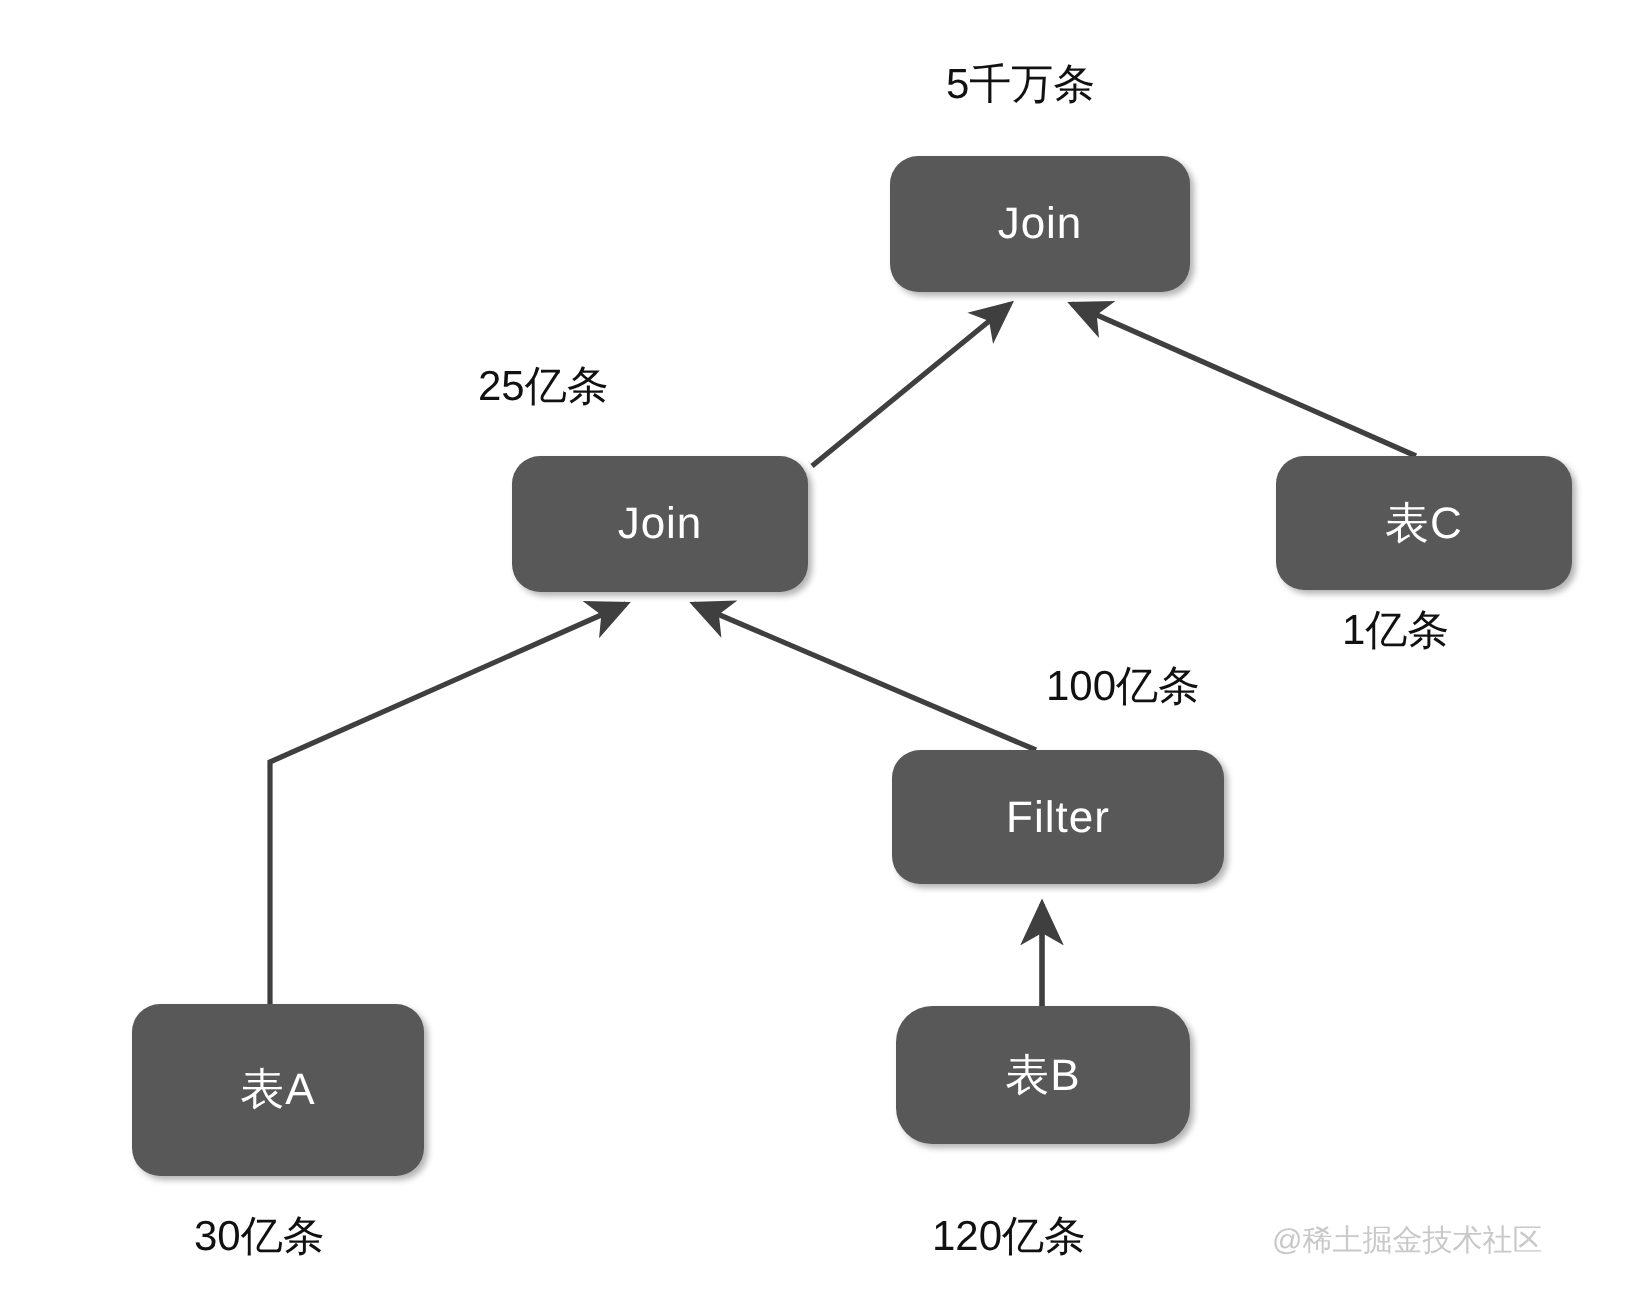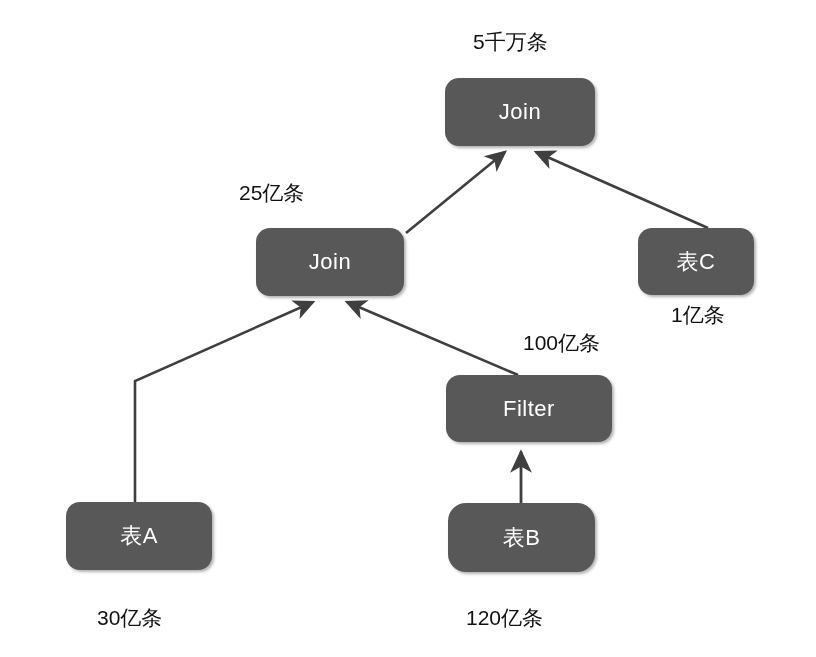--- a/index.html
+++ b/index.html
@@ -80,42 +80,43 @@
   </svg>
 
   <div class="node" style="left:445px; top:78px; width:150px; height:68px;">
     <span>Join</span>
   </div>
 
   <div class="node" style="left:256px; top:228px; width:148px; height:68px;">
     <span>Join</span>
   </div>
 
-  <div class="node" style="left:638px; top:228px; width:116px; height:67px;">
+  <div class="node" style="left:638px; top:228px; width:148px; height:67px;">
     <span>表C</span>
   </div>
 
   <div class="node" style="left:446px; top:375px; width:166px; height:67px;">
     <span>Filter</span>
   </div>
 
-  <div class="node" style="left:66px; top:502px; width:146px; height:68px;">
+  <div class="node" style="left:66px; top:502px; width:146px; height:86px;">
     <span>表A</span>
   </div>
 
   <div class="node" style="left:448px; top:503px; width:147px; height:69px;border-radius:18px;">
     <span>表B</span>
   </div>
 
   <div class="label" style="left:473px; top:28px;">5千万条</div>
 
   <div class="label" style="left:239px; top:179px;">25亿条</div>
 
   <div class="label" style="left:671px; top:301px;">1亿条</div>
 
   <div class="label" style="left:523px; top:329px;">100亿条</div>
 
   <div class="label" style="left:97px; top:604px;">30亿条</div>
 
   <div class="label" style="left:466px; top:604px;">120亿条</div>
 
+  <div class="watermark" style="left:636px; top:611px;">@稀土掘金技术社区</div>
 
 </div>
 
 </body></html>

